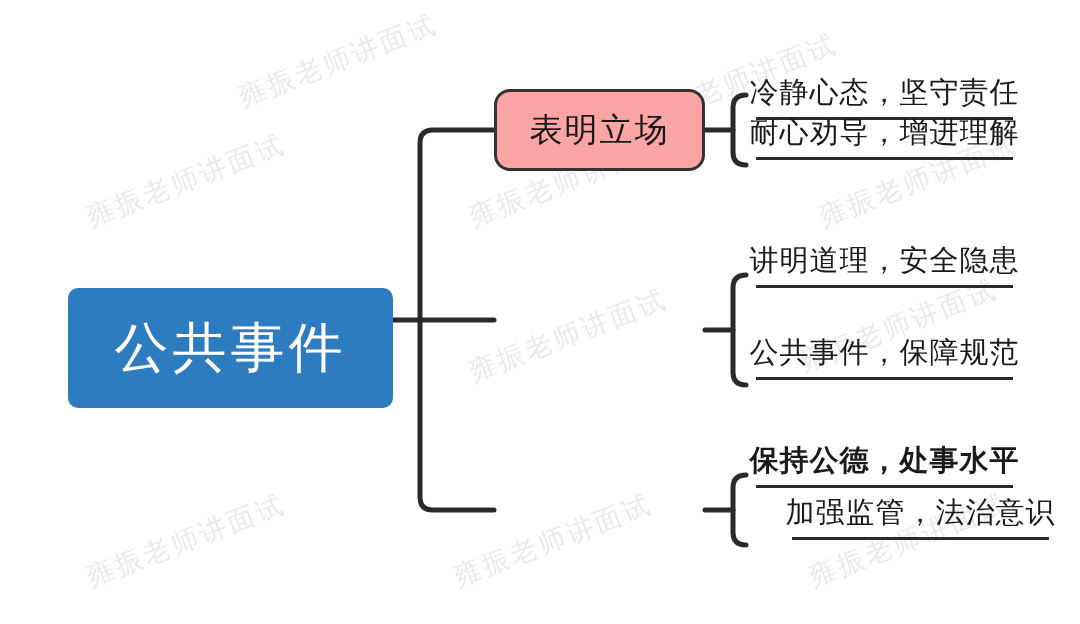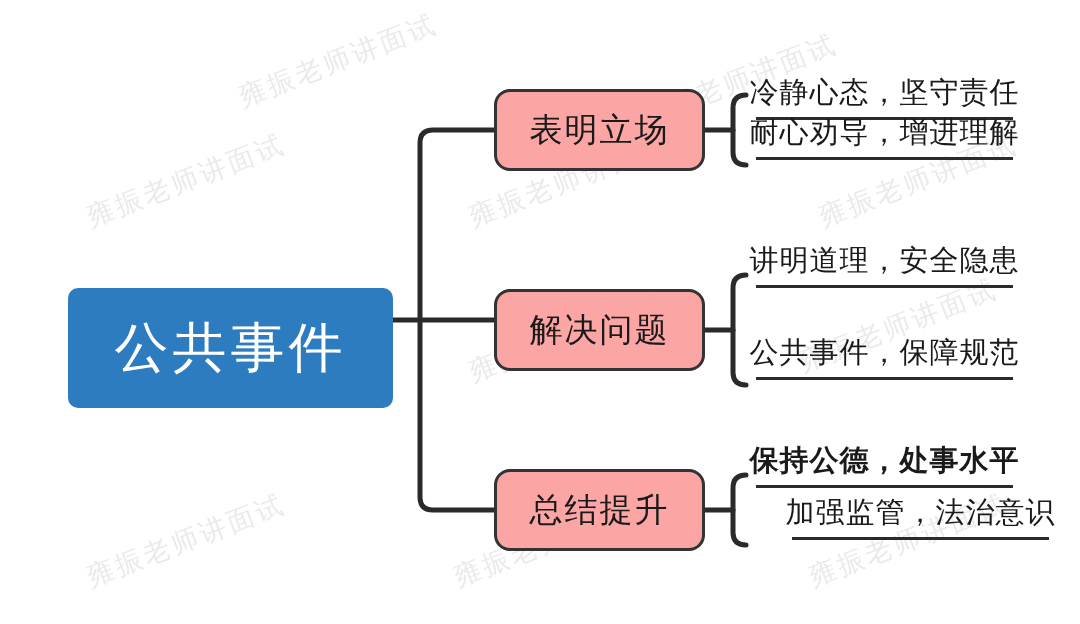--- a/index.html
+++ b/index.html
@@ -123,26 +123,20 @@
     <path d="M 746 475 Q 733 475 733 488 V 532 Q 733 545 746 545"></path>
   </svg>
 
   <div class="node node-root">
     <span>公共事件</span>
   </div>
 
   <div class="node node-branch node-b1">
     <span>表明立场</span>
   </div>
-  <div class="node node-branch node-b2">
-    <span>解决问题</span>
-  </div>
-  <div class="node node-branch node-b3">
-    <span>总结提升</span>
-  </div>
 
   <div class="leaf" style="left:756px; top:60px;margin-top:12px;">
     <span>冷静心态，坚守责任</span>
   </div>
   <div class="leaf" style="left:756px; top:240px;">
     <span>讲明道理，安全隐患</span>
   </div>
 
   <div class="leaf" style="left:756px; top:112px;">
     <span>耐心劝导，增进理解</span>

